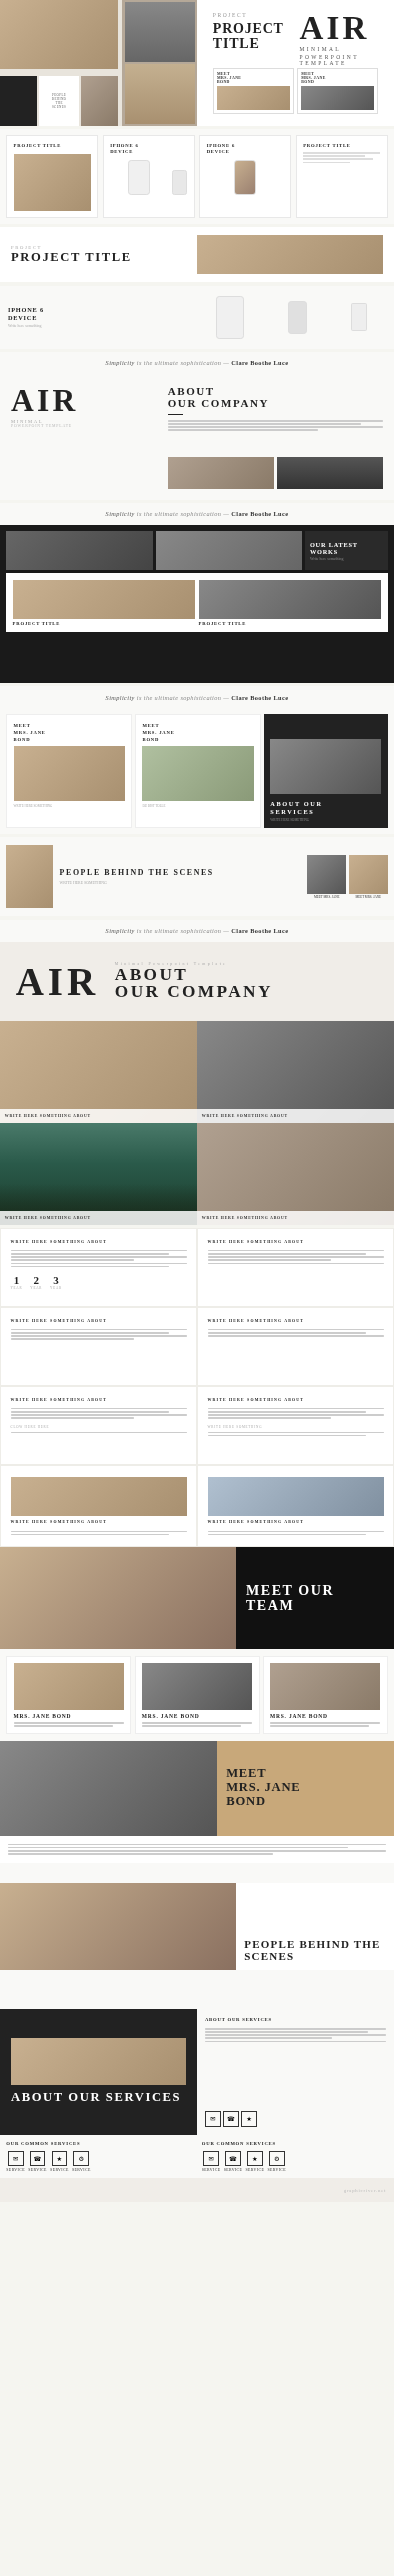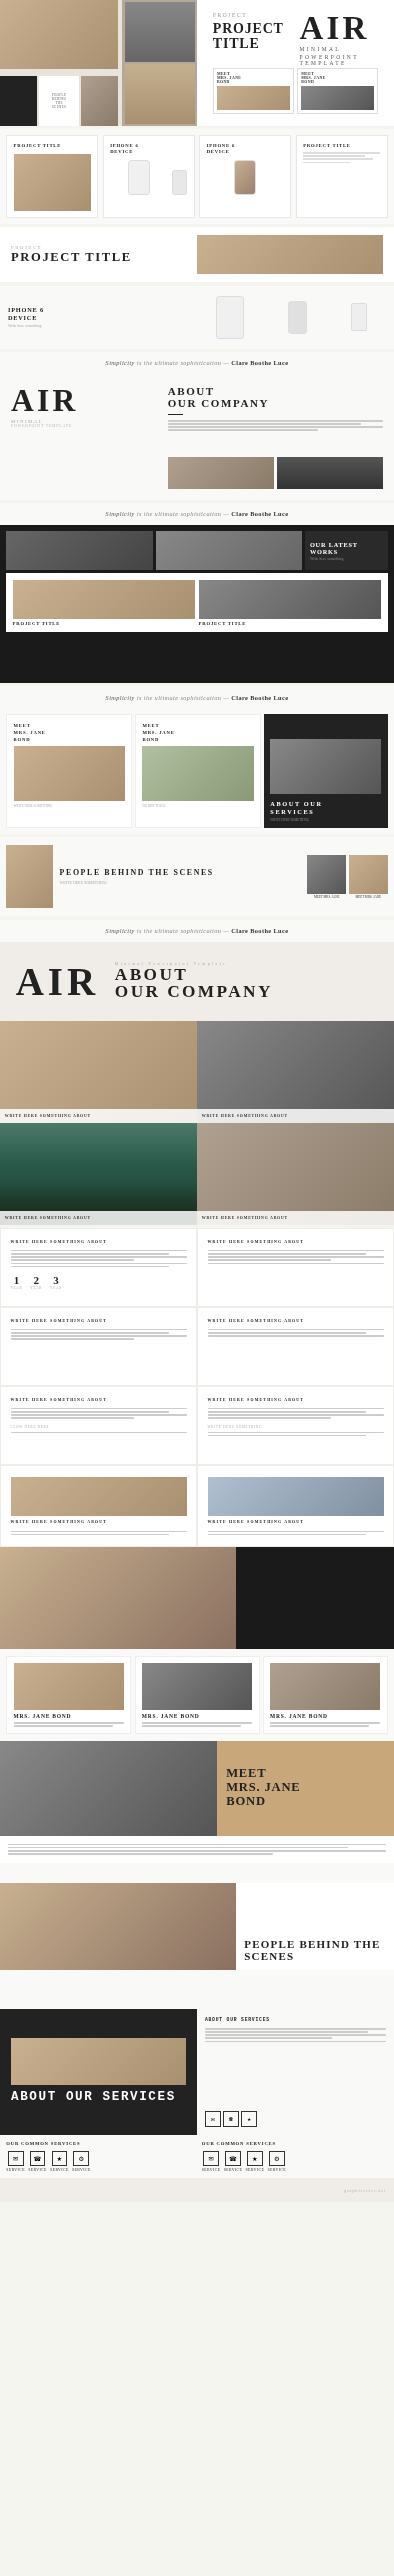--- a/index.html
+++ b/index.html
@@ -390,21 +390,20 @@
       letter-spacing: 1.2px;
       text-transform: uppercase;
       line-height: 1.1;
     }
 
     
     .section-services {
       min-height: 126px;
       background: #f9f9f7;
       display: flex;
-      font-family: Liberation Mono, monospace;
     }
     .services-left {
       width: 50%;
       background: #222;
       display: flex;
       flex-direction: column;
       justify-content: center;
       padding: 11px;
     }
     .services-title {
@@ -834,20 +833,23 @@
       <div class="text-line text-line-full"></div>
       <div class="text-line text-line-medium"></div>
     </div>
   </div>
 </div>
 
 <div class="section-team">
   <div class="team-header">
     <div class="team-img-left">
       <div style="width:100%;height:100%;background:linear-gradient(135deg,#c8b090,#8a7060);"></div>
+    </div>
+    <div class="team-title-area">
+      <div class="team-title">MEET OUR TEAM</div>
     </div>
   </div>
   <div class="team-cards">
     <div class="team-card">
       <div class="team-card-img" style="background:linear-gradient(135deg,#c8b090,#a89070);"></div>
       <div class="team-card-name">MRS. JANE BOND</div>
       <div class="text-lines">
         <div class="text-line text-line-full"></div>
         <div class="text-line text-line-medium"></div>
       </div>

